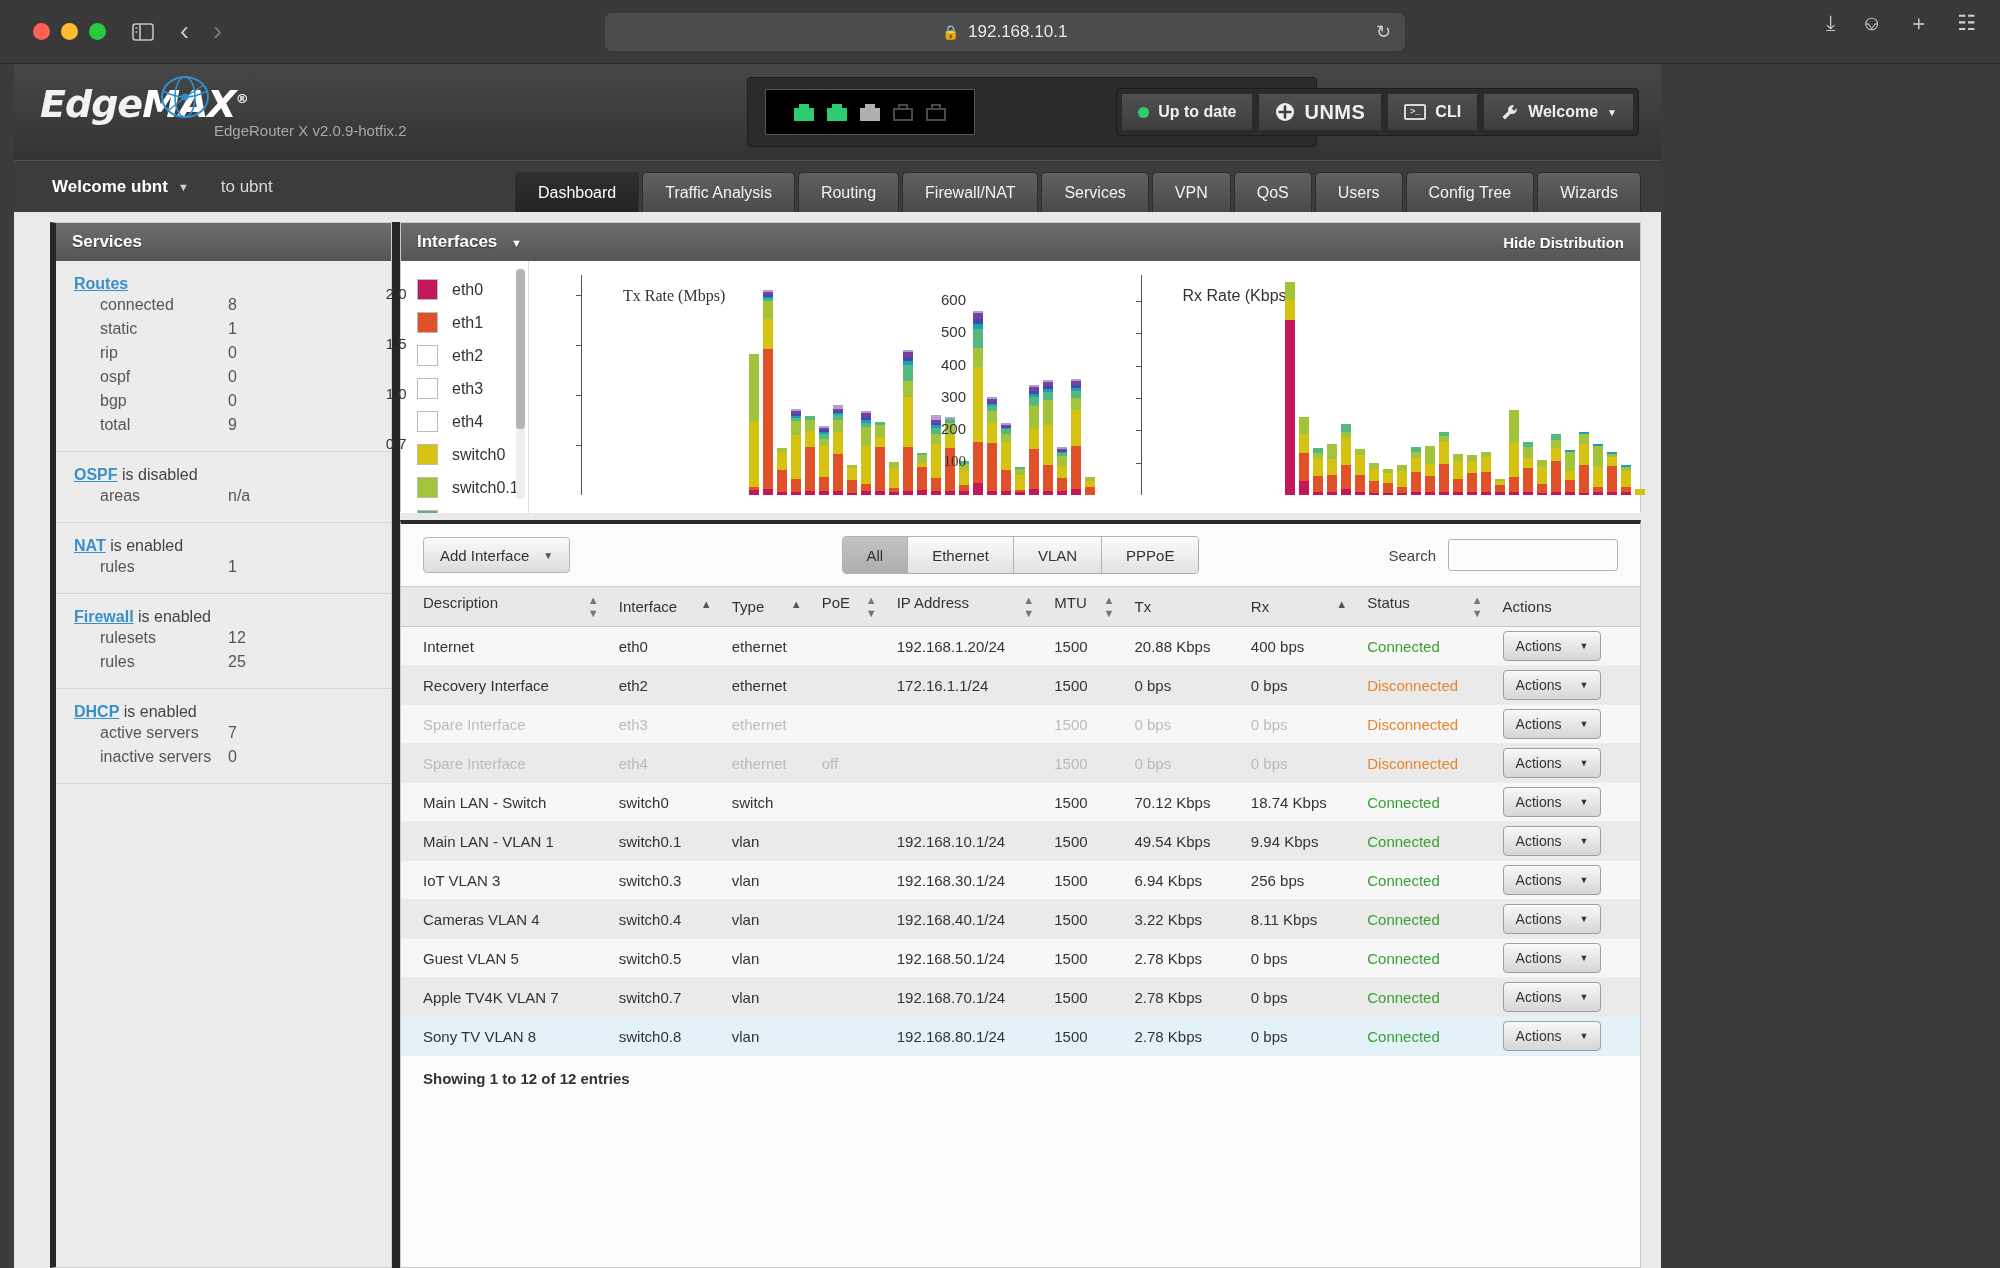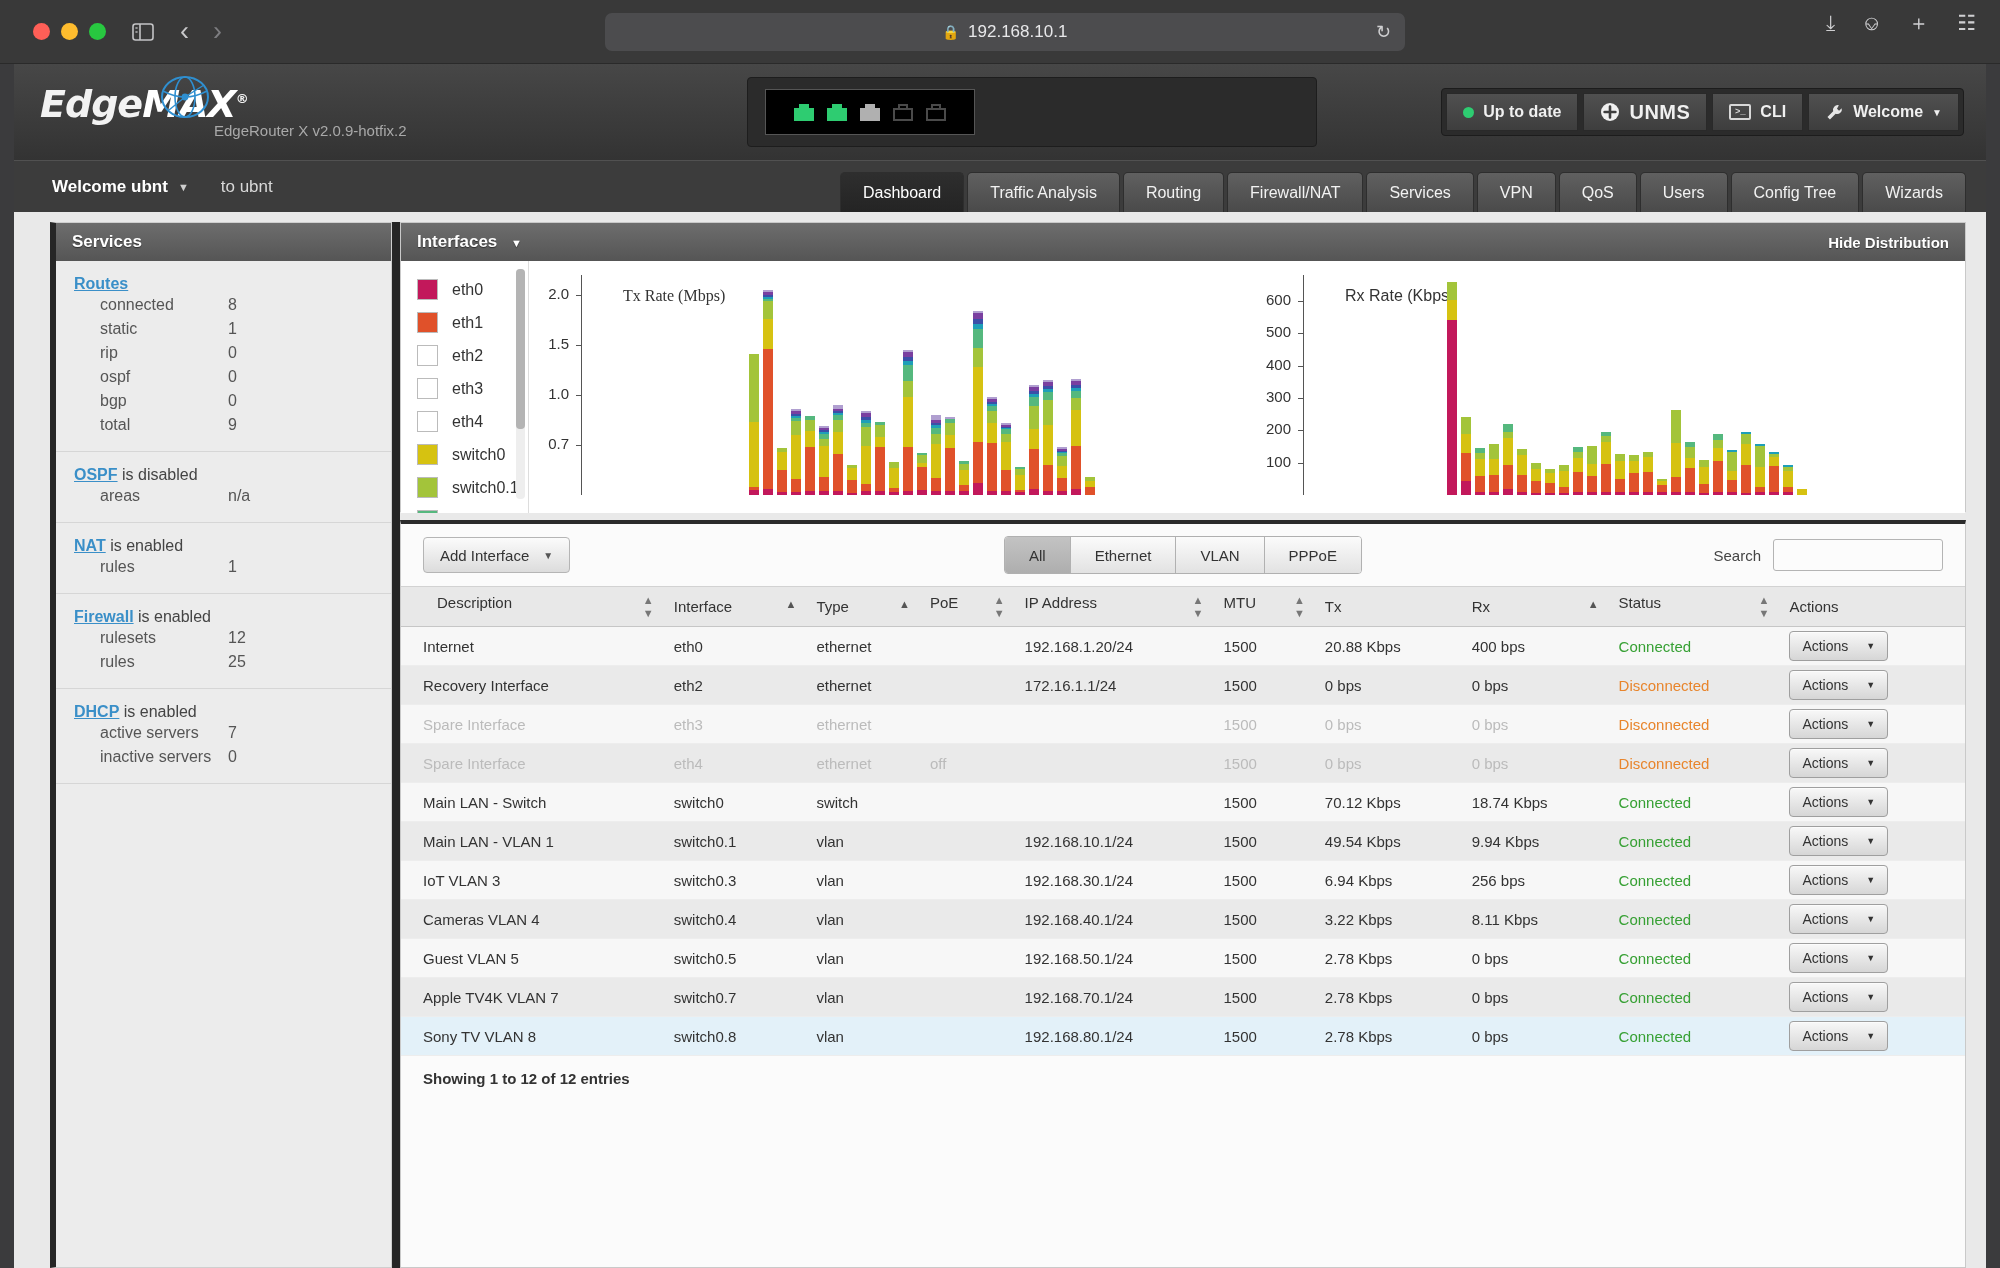--- a/index.html
+++ b/index.html
@@ -44,21 +44,21 @@
   }
   .chrome-right {
     position: absolute; right: 24px; top: 12px;
     display: flex; align-items: center; gap: 28px; color: #cfcfd1;
   }
   .cr-ic { font-size: 21px; line-height: 1; }
 
   
   .app {
     position: absolute; left: 14px; top: 64px;
-    width: 1972px; height: 1204px;
+    width: 1647px; height: 1204px;
     background: #86efac; overflow: hidden;
   }
   .topbar {
     position: relative; height: 96px;
     background: linear-gradient(to bottom, #474747 0%, #333333 100%);
   }
   .logo-wrap { position: absolute; left: 26px; top: 18px; }
   .logo-text {
     font-family: "DejaVu Sans", sans-serif;
     font-size: 38px; font-weight: bold; font-style: italic;
@@ -260,21 +260,21 @@
     background: #fcfcfc; padding: 0 8px; font-size: 14px;
     font-family: "Liberation Sans", sans-serif;
   }
   table { width: 100%; border-collapse: collapse; }
   thead th {
     background: #e8e8e8; border-top: 1px solid #d2d2d2;
     border-bottom: 1px solid #c6c6c6;
     font-size: 15px; font-weight: normal; color: #333;
     text-align: left; height: 40px; padding: 0 8px;
   }
-  thead th:first-child { padding-left: 36px; margin-top: 32px; }
+  thead th:first-child { padding-left: 22px; margin-top: 32px; }
   .sorter { float: right; color: #777; font-size: 11px; line-height: 1.1; margin-right: 4px;}
   .sorter.up { color: #555; }
   tbody td {
     font-size: 15px; color: #333; height: 39px; padding: 0 8px;
     border-bottom: 1px solid #ededed;
   }
   tbody td:first-child { padding-left: 22px; }
   tbody tr:nth-child(even) { background: #eaeaea; }
   tbody tr:nth-child(odd) { background: #f7f7f7; }
   tbody tr.sel { background: #e3f1f9 !important; }
@@ -802,21 +802,21 @@
                   <div class="seg" style="height: 8px; background: rgb(224, 81, 42);"></div>
                   <div class="seg" style="height: 6px; background: rgb(214, 194, 17);"></div>
                   <div class="seg" style="height: 4px; background: rgb(163, 196, 58);"></div>
                 </div>
               </div>
             </div>
           <div class="chart" id="chart-rx">
               <div class="chart-title" style="left: 98px; top: 26px;">Rx Rate (Kbps)</div>
               <div class="axis-line" style="left: 56px; top: 14px; height: 220px;"></div>
               <div class="tick" style="left: 51px; top: 201.647px;"></div>
-              <div class="axis-lbl" style="top: 191.647px; right: 674px;">100</div>
+              <div class="axis-lbl" style="top: 191.647px; right: 674px; font-family: Liberation Serif, serif;">100</div>
               <div class="tick" style="left: 51px; top: 169.294px;"></div>
               <div class="axis-lbl" style="top: 159.294px; right: 674px;">200</div>
               <div class="tick" style="left: 51px; top: 136.941px;"></div>
               <div class="axis-lbl" style="top: 126.941px; right: 674px;">300</div>
               <div class="tick" style="left: 51px; top: 104.588px;"></div>
               <div class="axis-lbl" style="top: 94.5882px; right: 674px;">400</div>
               <div class="tick" style="left: 51px; top: 72.2353px;"></div>
               <div class="axis-lbl" style="top: 62.2353px; right: 674px;">500</div>
               <div class="tick" style="left: 51px; top: 39.8824px;"></div>
               <div class="axis-lbl" style="top: 29.8824px; right: 674px;">600</div>

